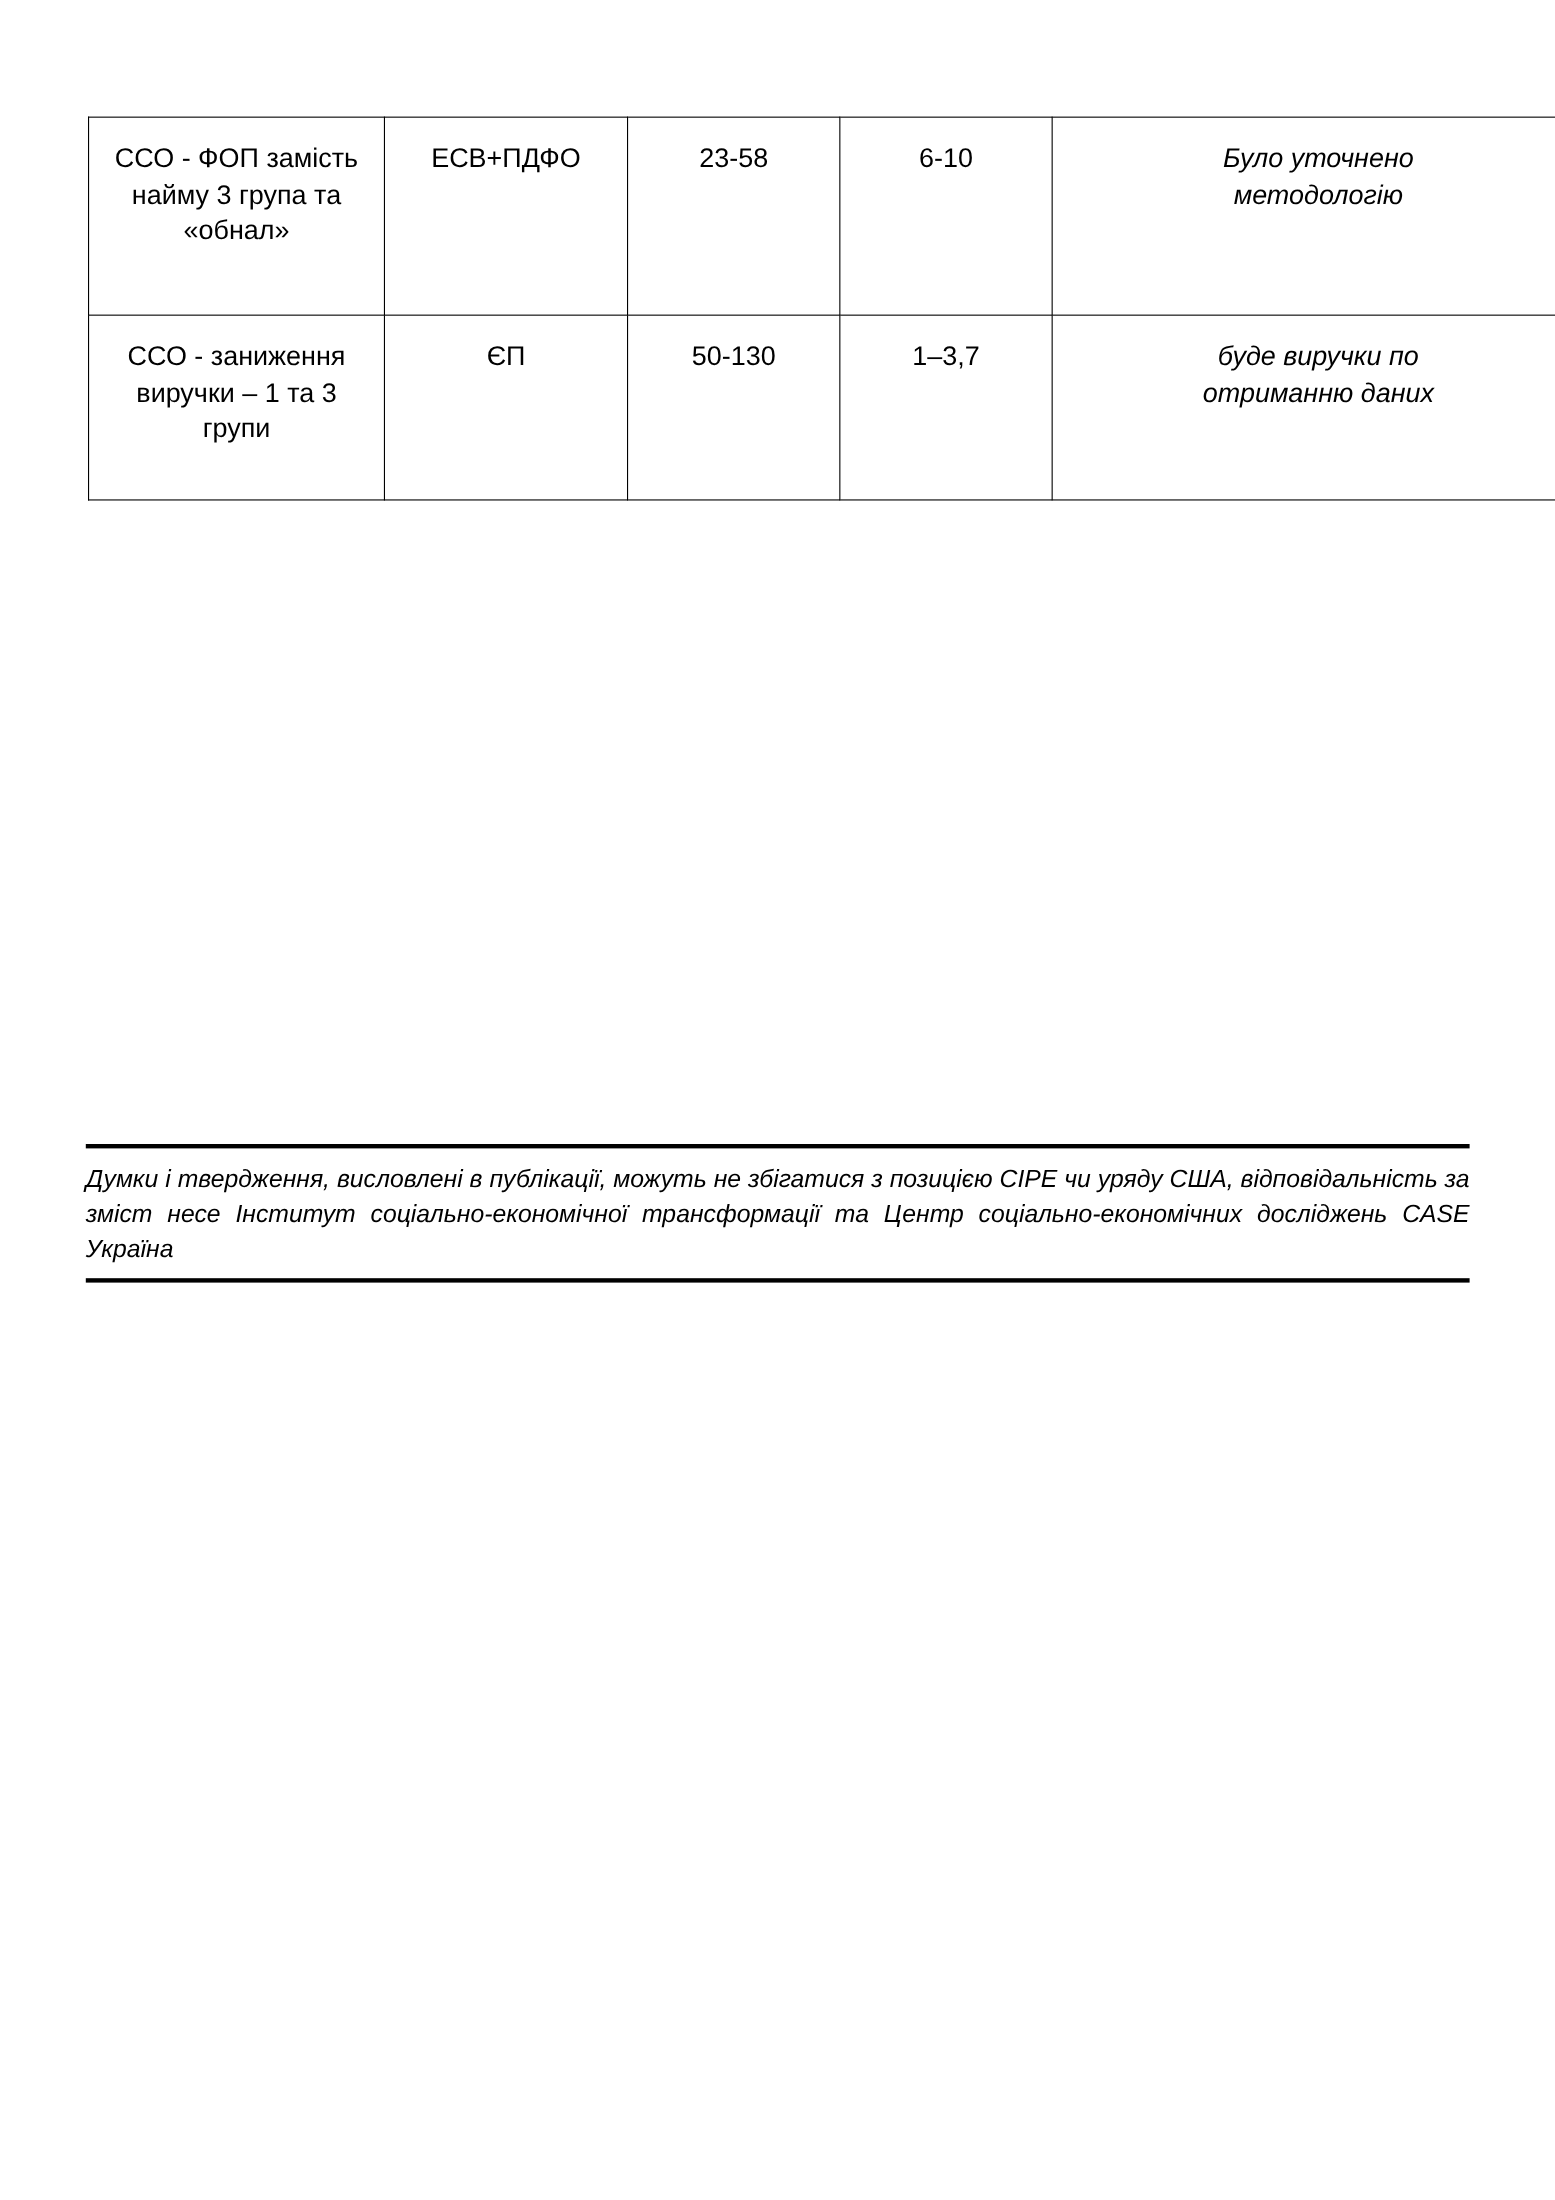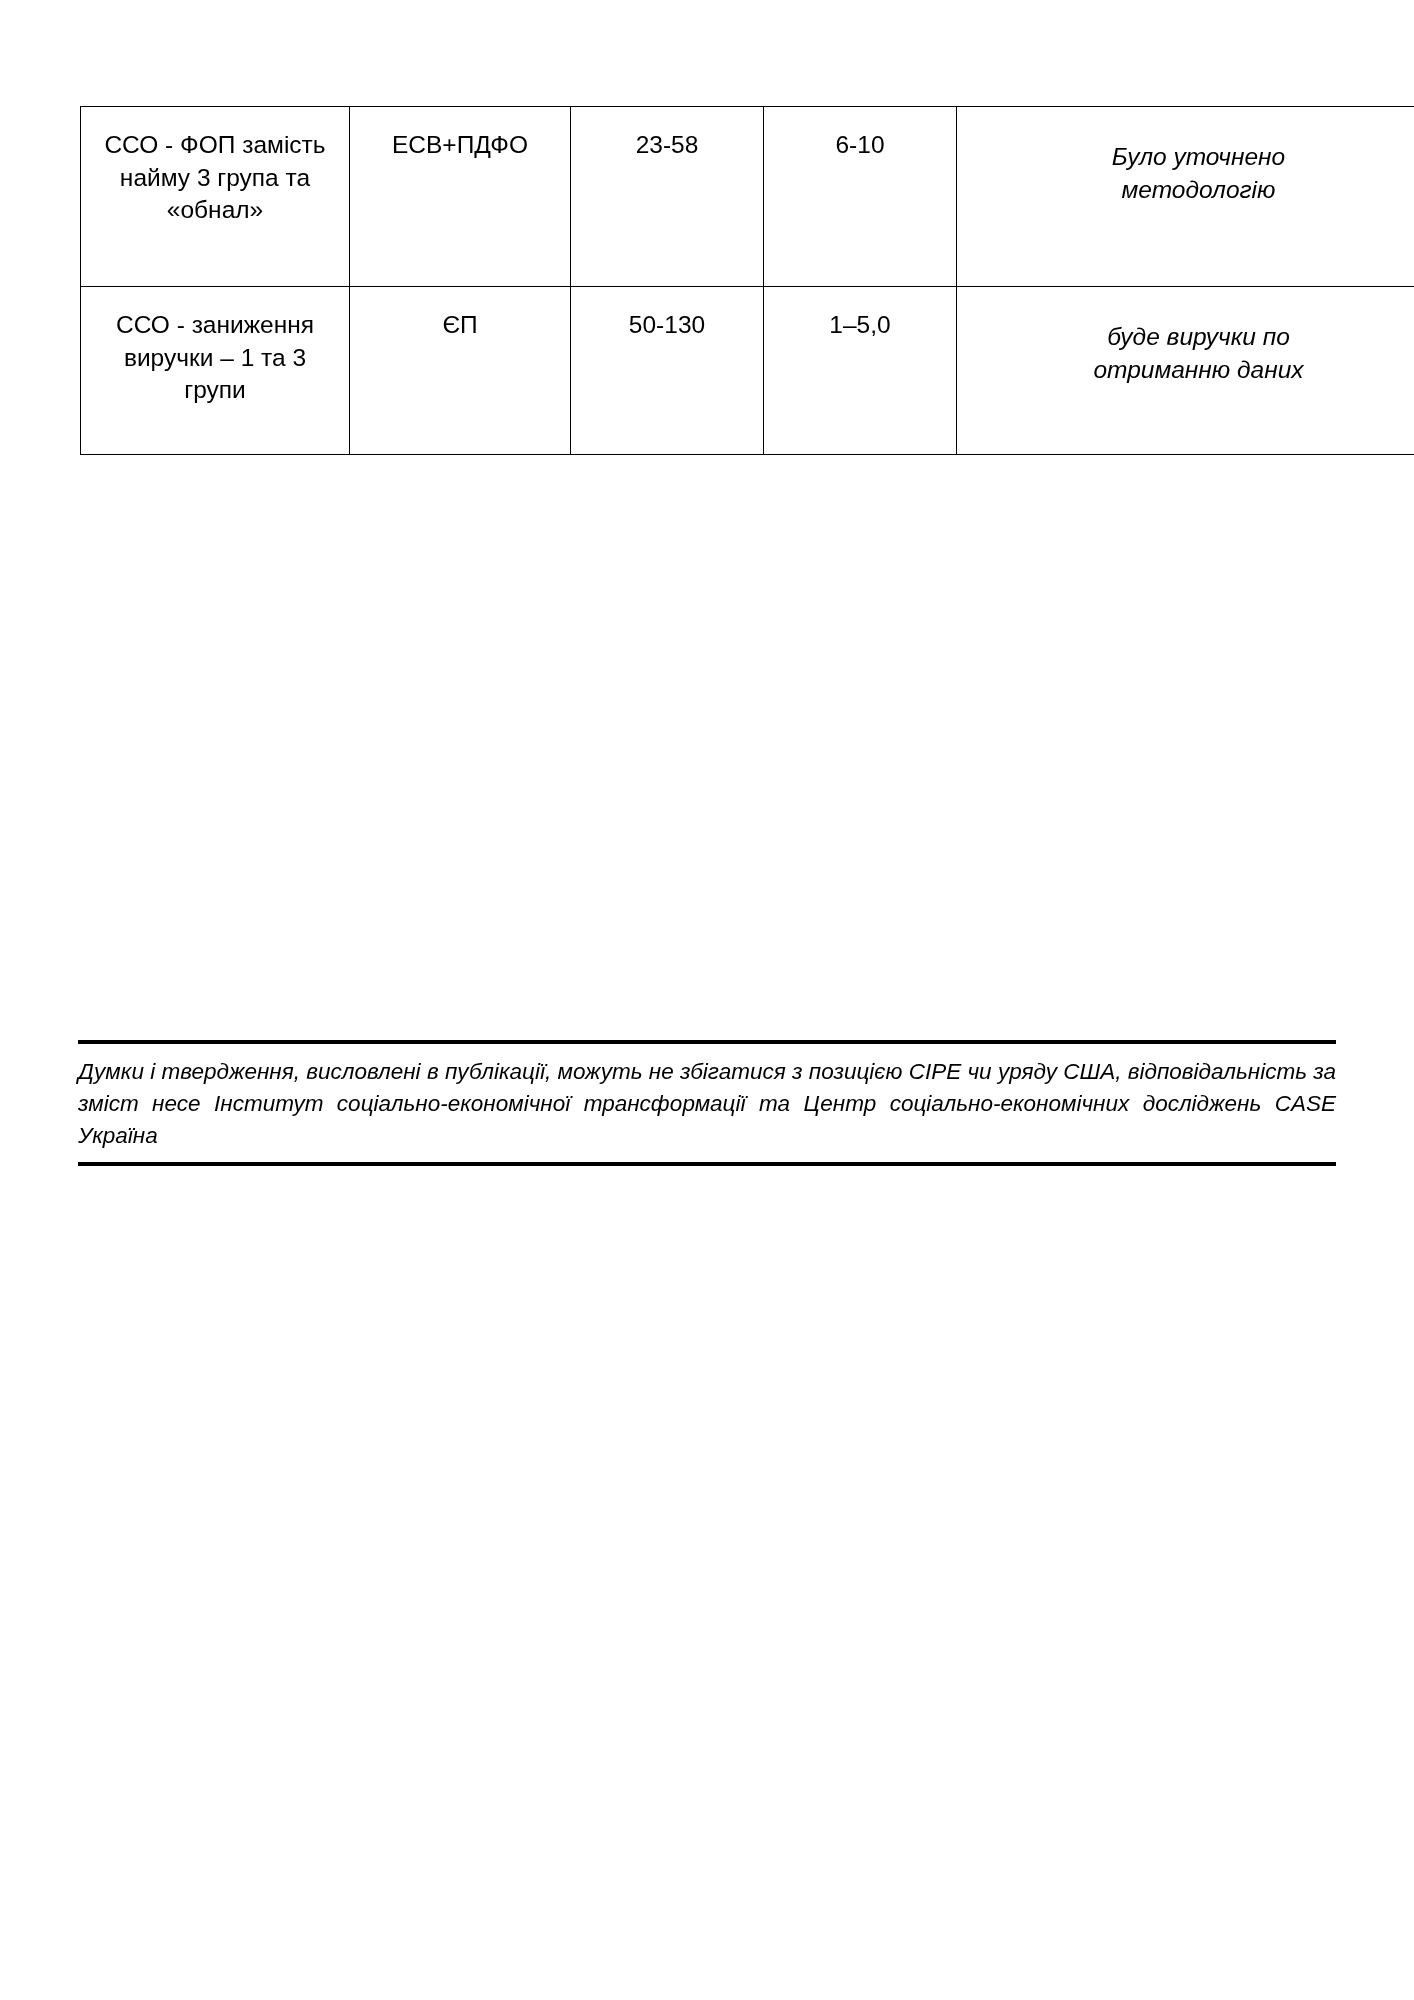--- a/index.html
+++ b/index.html
@@ -56,21 +56,21 @@
 
   td.note-cell {
     font-style: italic;
     font-size: 22px;
     padding-top: 23px;
     line-height: 1.3;
   }
   td.note-cell .note-inner {
     display: block;
     max-width: 250px;
-    margin: 12px auto;
+    margin: 0 auto;
   }
   td.desc-cell .desc-inner {
     display: block;
     max-width: 236px;
     margin: 0 auto;
   }
 
   
   .footnote {
     position: absolute;
@@ -128,21 +128,21 @@
           <td class="col-e note-cell">
             <span class="note-inner">Було уточнено методологію</span>
           </td>
         </tr>
         <tr class="row-2">
           <td class="col-a desc-cell">
             <span class="desc-inner">ССО - заниження виручки – 1 та 3 групи</span>
           </td>
           <td class="col-b">ЄП</td>
           <td class="col-c">50-130</td>
-          <td class="col-d">1–5,0</td>
+          <td class="col-d">1–3,7</td>
           <td class="col-e note-cell">
             <span class="note-inner">буде виручки по отриманню даних</span>
           </td>
         </tr>
       </tbody>
     </table>
   </div>
 
 
   <div class="footer-block">

